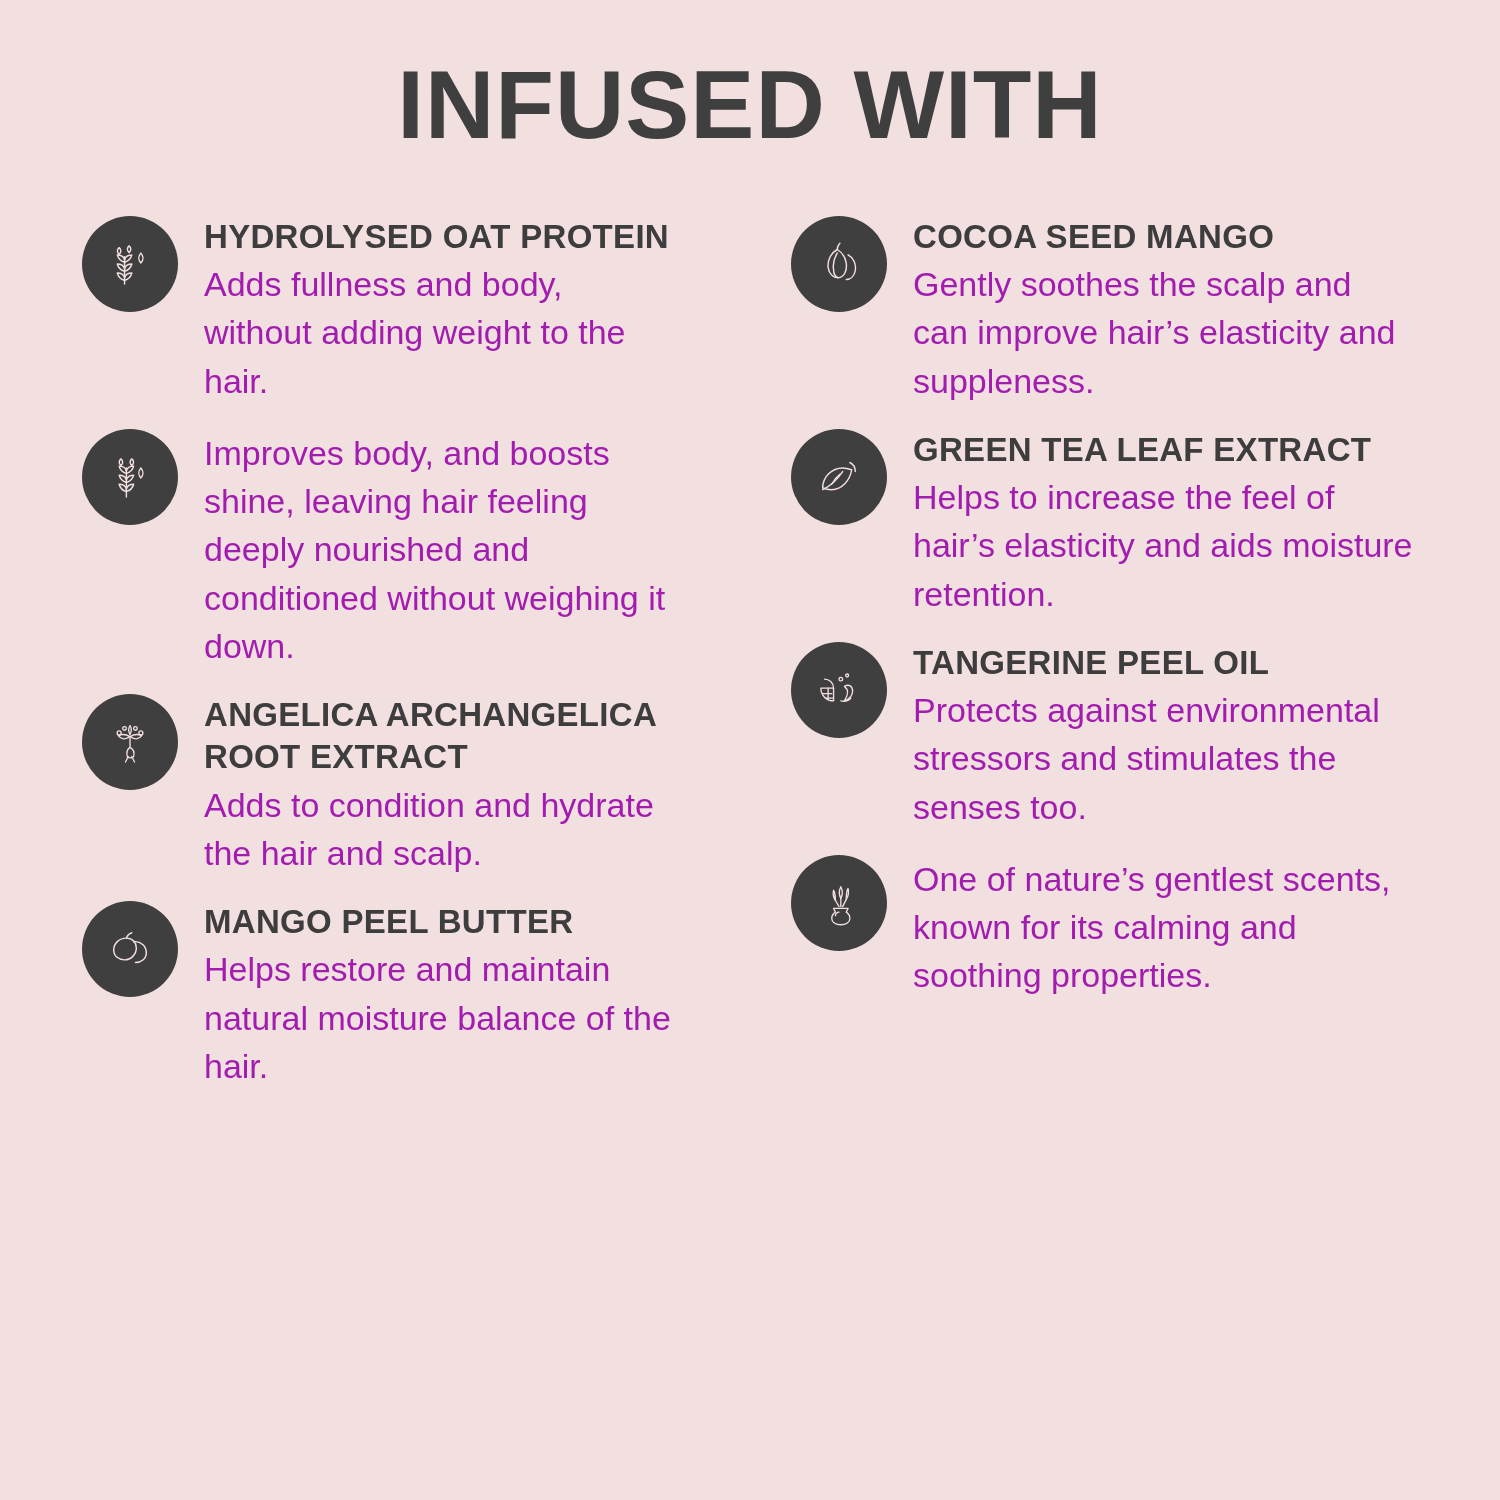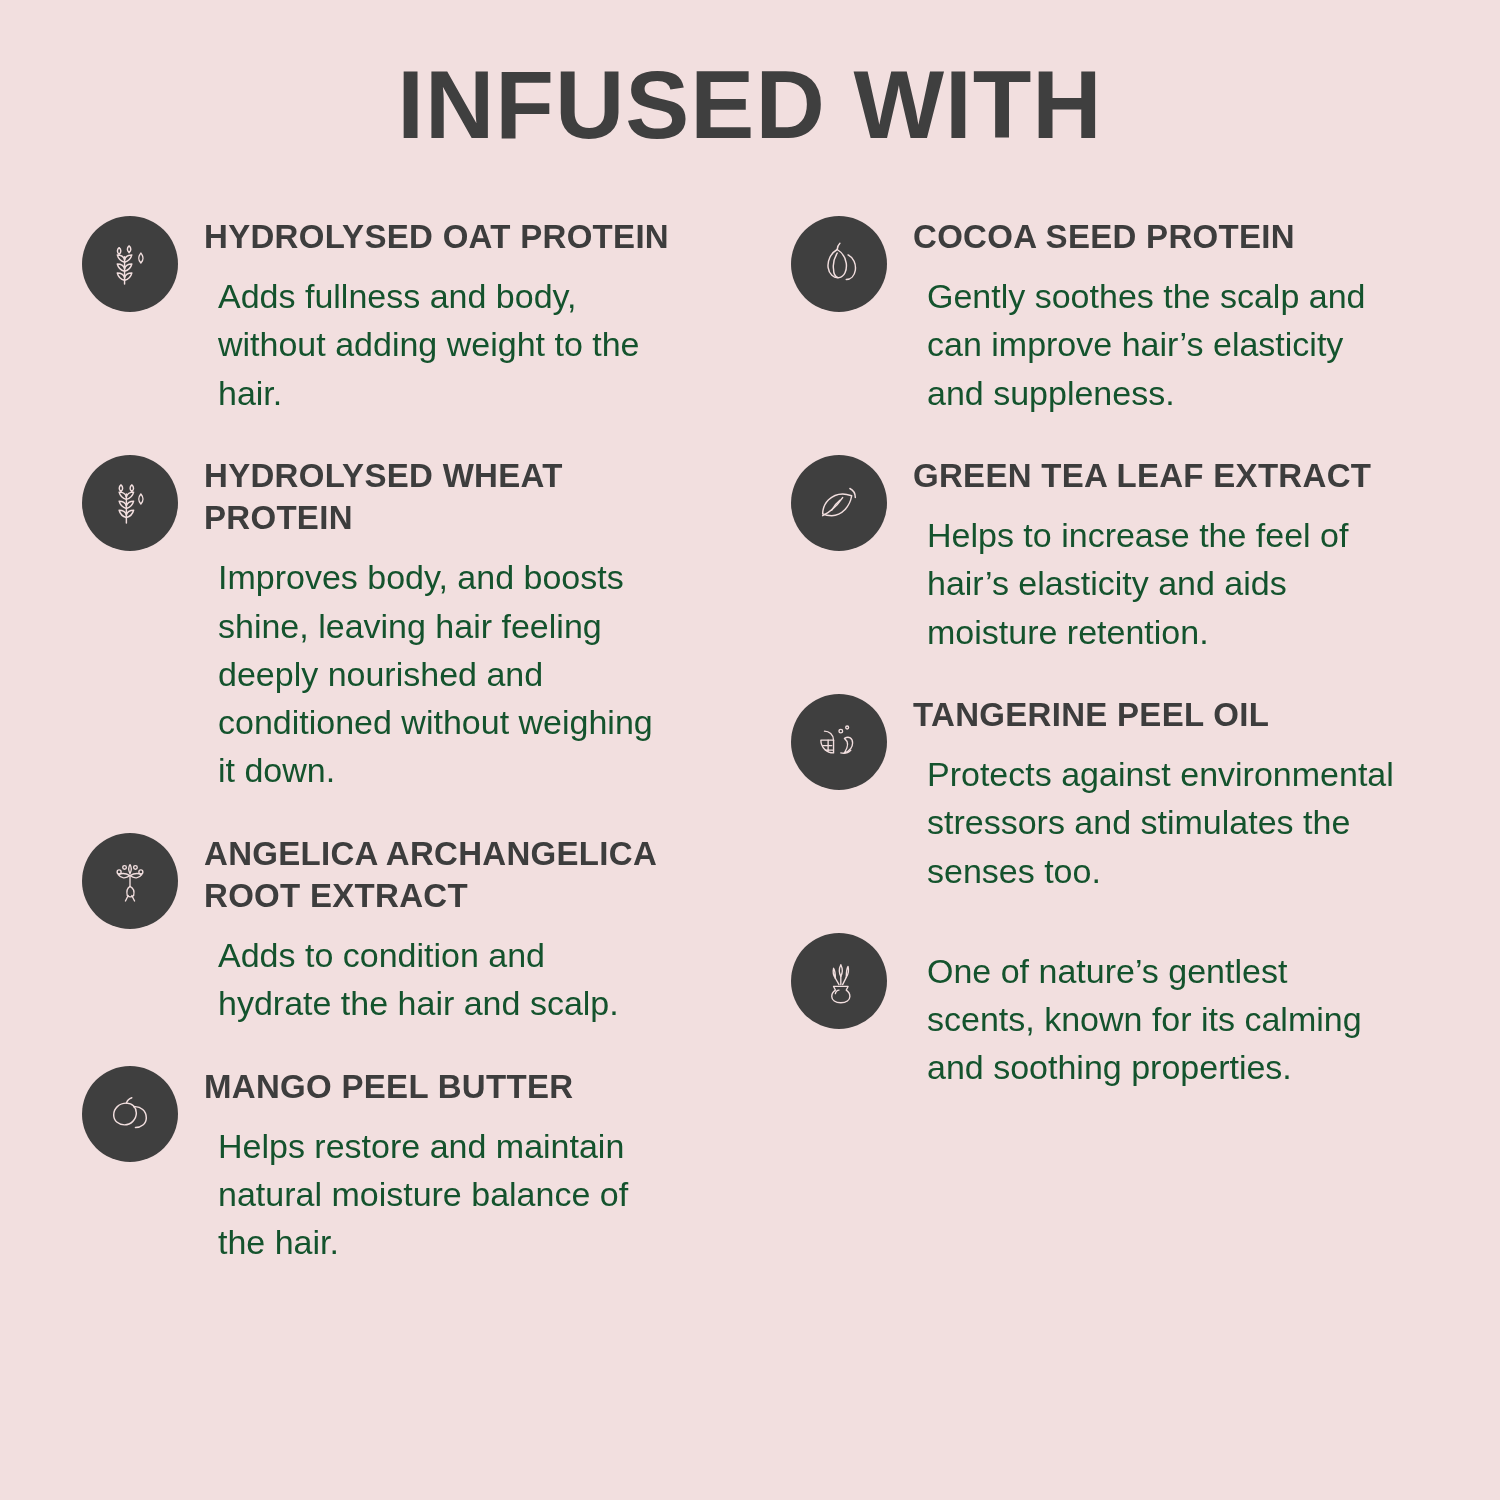--- a/index.html
+++ b/index.html
@@ -73,22 +73,22 @@
     font-size: 33px;
     font-weight: bold;
     letter-spacing: 0.3px;
     line-height: 1.28;
     color: #3d3d3d;
     margin: 0 0 2px 0;
   }
   .item-desc {
     font-size: 34px;
     line-height: 1.42;
-    color: #14532d;
-    margin: 14px;
+    color: #a21caf;
+    margin: 0;
     font-weight: 400;
   }
   
   .col-left .text-wrap { max-width: 470px; }
   .col-right .text-wrap { max-width: 500px; }
 </style>
 </head>
 <body>
 
 <div class="page">
@@ -129,21 +129,20 @@
             <path d="M28 28c-4-1-7-4-8-8 4 0 7 2 8 5"></path>
             <path d="M28 28c4-1 7-4 8-8-4 0-7 2-8 5"></path>
             <path d="M28 38c-4-1-7-4-8-8 4 0 7 2 8 5"></path>
             <path d="M28 38c4-1 7-4 8-8-4 0-7 2-8 5"></path>
             <path d="M28 48c-4-1-7-4-8-8 4 0 7 2 8 5"></path>
             <path d="M28 48c4-1 7-4 8-8-4 0-7 2-8 5"></path>
             <path d="M44 22c3 3.5 3 8 0 11-3-3-3-7.5 0-11z"></path>
           </svg>
         </span>
         <div class="text-wrap">
-          <h2 class="item-title">HYDROLYSED WHEAT PROTEIN</h2>
           <p class="item-desc">Improves body, and boosts shine, leaving hair feeling deeply nourished and conditioned without weighing it down.</p>
         </div>
       </div>
 
       <div class="item">
         <span class="icon-badge">
           <svg viewBox="0 0 64 64" fill="none" stroke="#f2dfdf" stroke-width="1.5" stroke-linecap="round" stroke-linejoin="round">
             <path d="M32 26v12"></path>
             <path d="M32 26c-5-3-9-3-13-1 3 4 8 5 13 1z"></path>
             <path d="M32 26c5-3 9-3 13-1-3 4-8 5-13 1z"></path>
@@ -184,21 +183,21 @@
       <div class="item">
         <span class="icon-badge">
           <svg viewBox="0 0 64 64" fill="none" stroke="#f2dfdf" stroke-width="1.6" stroke-linecap="round" stroke-linejoin="round">
             <path d="M30 16c-7 4-11 12-10 20 1 7 6 12 12 11 6-1 9-8 8-16-1-7-5-12-10-15z"></path>
             <path d="M30 20c-3 5-5 12-4 18 0 5 2 8 5 9"></path>
             <path d="M42 22c6 3 9 10 8 17-1 6-5 10-10 10"></path>
             <path d="M30 16c0-3 1-5 3-7"></path>
           </svg>
         </span>
         <div class="text-wrap">
-          <h2 class="item-title">COCOA SEED PROTEIN</h2>
+          <h2 class="item-title">COCOA SEED MANGO</h2>
           <p class="item-desc">Gently soothes the scalp and can improve hair’s elasticity and suppleness.</p>
         </div>
       </div>
 
       <div class="item">
         <span class="icon-badge">
           <svg viewBox="0 0 64 64" fill="none" stroke="#f2dfdf" stroke-width="1.6" stroke-linecap="round" stroke-linejoin="round">
             <path d="M14 44c0-12 10-22 22-22 4 0 7 1 10 2-2 12-11 22-22 22-4 0-8-1-10-2z"></path>
             <path d="M14 46c8-4 16-11 22-20"></path>
             <path d="M24 40c2-4 5-8 9-11"></path>

